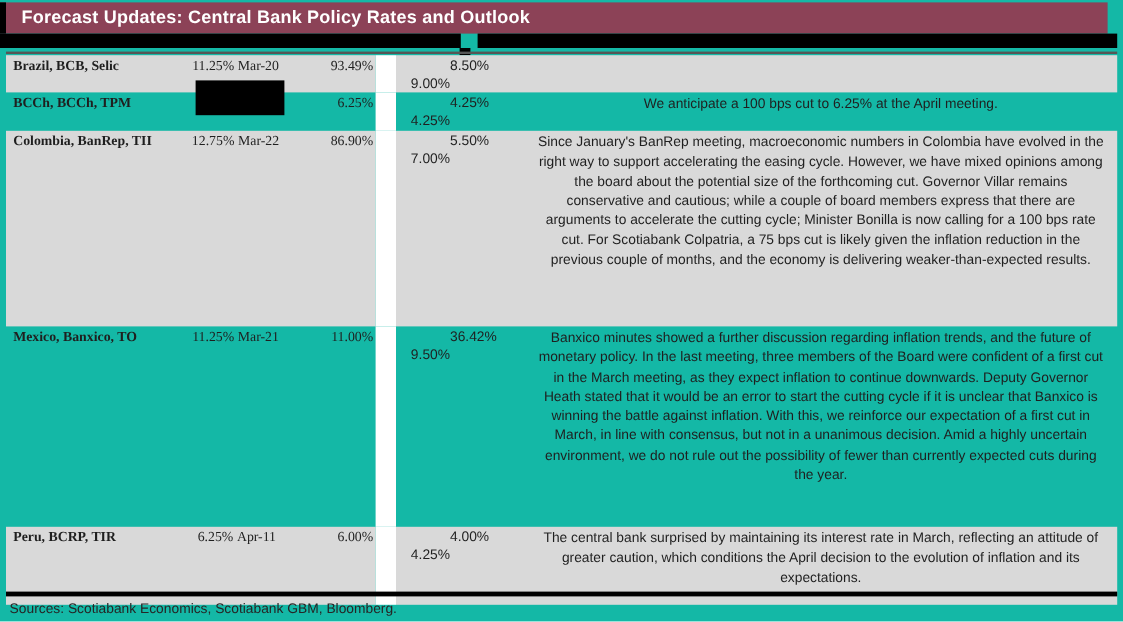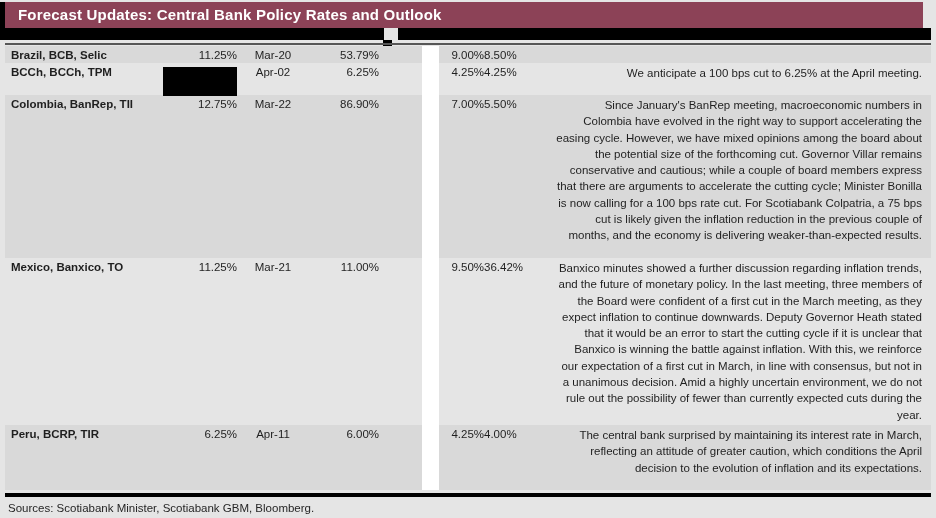--- a/index.html
+++ b/index.html
@@ -1,50 +1,50 @@
 <!DOCTYPE html>
 <html><head>
 <meta charset="utf-8">
 <style>
   html,body{margin:0;padding:0;background:#ffffff;}
   body{font-family:"Liberation Sans","DejaVu Sans",sans-serif;color:#1f1f1f;}
-  .page{position:relative;width:936px;height:518px;background:#e5e5e5;overflow:hidden;}
+  .page{position:relative;width:936px;height:518px;background:#14b8a6;overflow:hidden;}
 
   .title-band{position:absolute;top:2px;left:0;width:905px;height:26px;
     background:#8c4257;border-left:5px solid #000000;
     color:#ffffff;font-weight:bold;font-size:15px;line-height:26px;
     padding-left:13px;letter-spacing:.2px;white-space:nowrap;}
 
   .redact{position:absolute;background:#000000;}
   .redact-header-left{top:28px;left:0;width:384px;height:12px;}
   .redact-header-right{top:28px;left:398px;width:533px;height:12px;}
   .redact-tick{top:40px;left:383px;width:9px;height:6px;}
   .redact-chile{top:67px;left:163px;width:74px;height:29px;z-index:3;}
 
   .top-rule{position:absolute;top:43px;left:5px;width:926px;height:2px;background:#565656;}
   .bottom-rule{position:absolute;top:493px;left:5px;width:926px;height:4px;background:#000000;}
 
   .tbody{position:absolute;top:46px;left:5px;width:926px;}
   .row{display:flex;align-items:stretch;}
-  .row-left{width:417px;display:flex;align-items:flex-start;}
+  .row-left{width:308px;display:flex;align-items:flex-start;font-family:Liberation Serif, serif;}
   .row-gap{width:17px;background:#ffffff;}
   .row-right{flex:1;display:flex;align-items:flex-start;}
   .shade{background:#d9d9d9;}
 
   .r0{min-height:17px;} .r1{min-height:32px;} .r2{min-height:163px;}
   .r3{min-height:167px;} .r4{min-height:65px;}
 
   .cell{font-size:11.5px;line-height:14px;padding-top:2px;box-sizing:border-box;}
   .c-label{width:191px;padding-left:6px;font-weight:bold;white-space:nowrap;}
   .c-cur{width:44px;text-align:right;padding-right:3px;}
-  .c-date{width:70px;text-align:center;padding-right:4px;}
+  .c-date{width:70px;text-align:left;padding-right:4px;}
   .c-next{width:71px;text-align:right;padding-right:2px;}
-  .c-f1{width:45px;text-align:right;}
+  .c-f1{width:45px;text-align:right;margin-top:15px;}
   .c-f2{width:64px;text-align:left;}
-  .c-comment{flex:1;padding-left:7px;padding-right:9px;line-height:16.3px;text-align:right;}
+  .c-comment{flex:1;padding-left:7px;padding-right:9px;line-height:16.3px;text-align:center;}
 
   .sources{position:absolute;top:502px;left:8px;font-size:11.5px;color:#262626;white-space:nowrap;}
 </style>
 </head>
 <body>
 
 <div class="page">
 
   <div class="title-band">Forecast Updates: Central Bank Policy Rates and Outlook</div>
 
@@ -54,21 +54,21 @@
 
   <div class="top-rule"></div>
 
   <div class="tbody">
 
     <div class="row r0">
       <div class="row-left shade">
         <div class="cell c-label">Brazil, BCB, Selic</div>
         <div class="cell c-cur">11.25%</div>
         <div class="cell c-date">Mar-20</div>
-        <div class="cell c-next">53.79%</div>
+        <div class="cell c-next">93.49%</div>
       </div>
       <div class="row-gap"></div>
       <div class="row-right shade">
         <div class="cell c-f1">9.00%</div>
         <div class="cell c-f2">8.50%</div>
         <div class="cell c-comment"></div>
       </div>
     </div>
 
     <div class="row r1">
@@ -130,15 +130,15 @@
         <div class="cell c-comment">The central bank surprised by maintaining its interest rate in March, reflecting an attitude of greater caution, which conditions the April decision to the evolution of inflation and its expectations.</div>
       </div>
     </div>
 
   </div>
 
   <div class="redact redact-chile"></div>
 
   <div class="bottom-rule"></div>
 
-  <div class="sources">Sources: Scotiabank Minister, Scotiabank GBM, Bloomberg.</div>
+  <div class="sources">Sources: Scotiabank Economics, Scotiabank GBM, Bloomberg.</div>
 
 </div>
 
 </body></html>

